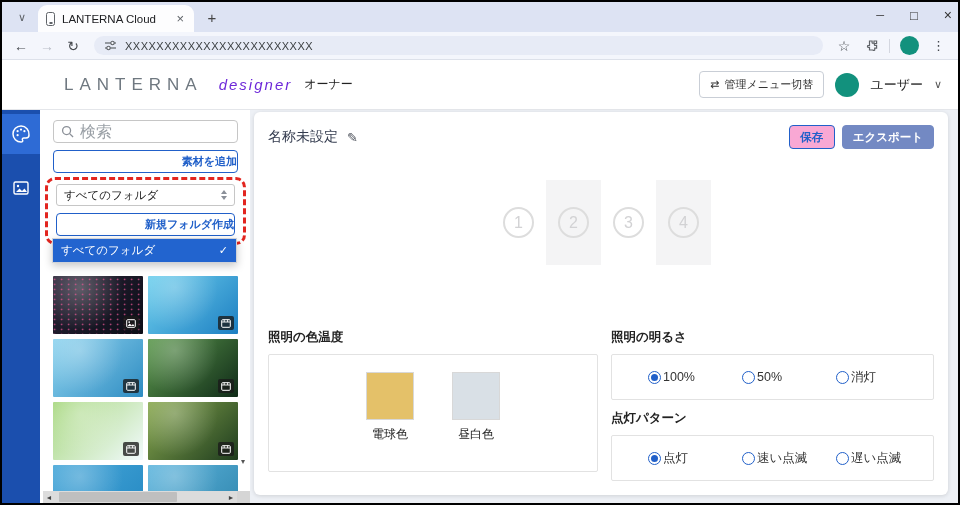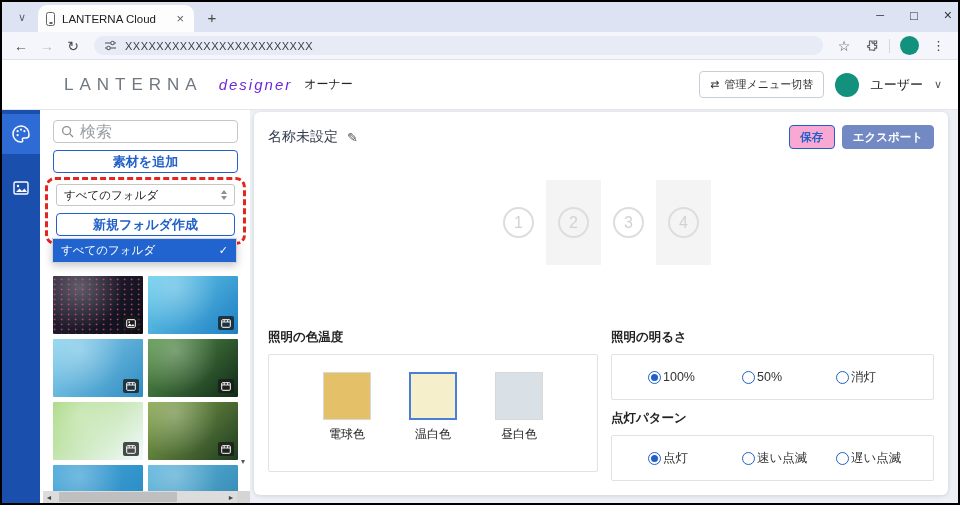--- a/index.html
+++ b/index.html
@@ -43,21 +43,21 @@
   .rail{width:38px;background:#1b4fae;flex:none;padding-top:4px}
   .rail-item{width:38px;height:40px;display:flex;align-items:center;justify-content:center}
   .rail-item.active{background:#2e6bd5}
   .rail-item+.rail-item{margin-top:14px}
 
   
   .library{width:210px;background:#fff;flex:none;position:relative;padding:10px 12px 0 13px;overflow:hidden}
   .search-box{height:23px;border:1px solid #c6c6c6;border-radius:4px;display:flex;align-items:center;padding:0 7px;gap:6px;background:#fff}
   .search-box input{border:none;outline:none;flex:1;font-size:16px;color:#333;background:transparent;font-family:Liberation Serif, serif;min-width:0}
   .search-box input::placeholder{color:#9aa0a6}
-  .btn-outline-blue{display:block;width:100%;height:23px;margin-top:7px;background:#fff;border:1px solid #2160c9;border-radius:4px;color:#2160c9;font-size:13px;font-weight:bold;text-align:center;line-height:21px}
+  .btn-outline-blue{display:block;width:100%;height:23px;margin-top:7px;background:#fff;border:1px solid #2160c9;border-radius:4px;color:#2160c9;font-size:11px;font-weight:bold;text-align:right;line-height:21px}
   .highlight{border:3px dashed #e2251f;border-radius:10px;margin:4px -8px 0;padding:4px 8px 6px}
   .folder-select{height:22px;border:1px solid #c6c6c6;border-radius:3px;display:flex;align-items:center;padding:0 7px;font-size:11.5px;color:#222;background:#fff}
   .sel-arrows{margin-left:auto;display:flex;flex-direction:column;gap:2px}
   .sel-arrows i{display:block;width:0;height:0;border-left:3px solid transparent;border-right:3px solid transparent}
   .sel-arrows .up{border-bottom:4px solid #8a8f98}
   .sel-arrows .dn{border-top:4px solid #8a8f98}
   .dropdown{position:absolute;left:12px;right:13px;top:128px;background:#fff;border:1px solid #cfd2d8;box-shadow:0 3px 8px rgba(0,0,0,.22);z-index:6}
   .dd-item{height:23px;display:flex;align-items:center;padding:0 8px;font-size:11.5px;color:#1b1b1b}
   .dd-item.sel{background:#2264cf;color:#fff}
   .dd-item .ck{margin-left:auto;font-size:11px}
@@ -312,24 +312,20 @@
 
       <div class="sections">
         <div class="sec-left">
           <div class="sec-head">照明の色温度</div>
           <div class="box swatch-box">
             <div class="swatch-item">
               <div class="swatch" style="background: rgb(228, 193, 105);"></div>
               <div class="swatch-label">電球色</div>
             </div>
             <div class="swatch-item">
-              <div class="swatch sel" style="background: rgb(246, 239, 203);"></div>
-              <div class="swatch-label">温白色</div>
-            </div>
-            <div class="swatch-item">
               <div class="swatch" style="background: rgb(217, 224, 230);"></div>
               <div class="swatch-label">昼白色</div>
             </div>
           </div>
         </div>
 
         <div class="sec-right">
           <div class="sec-head">照明の明るさ</div>
           <div class="box radio-box">
             <div class="radio-opt">

